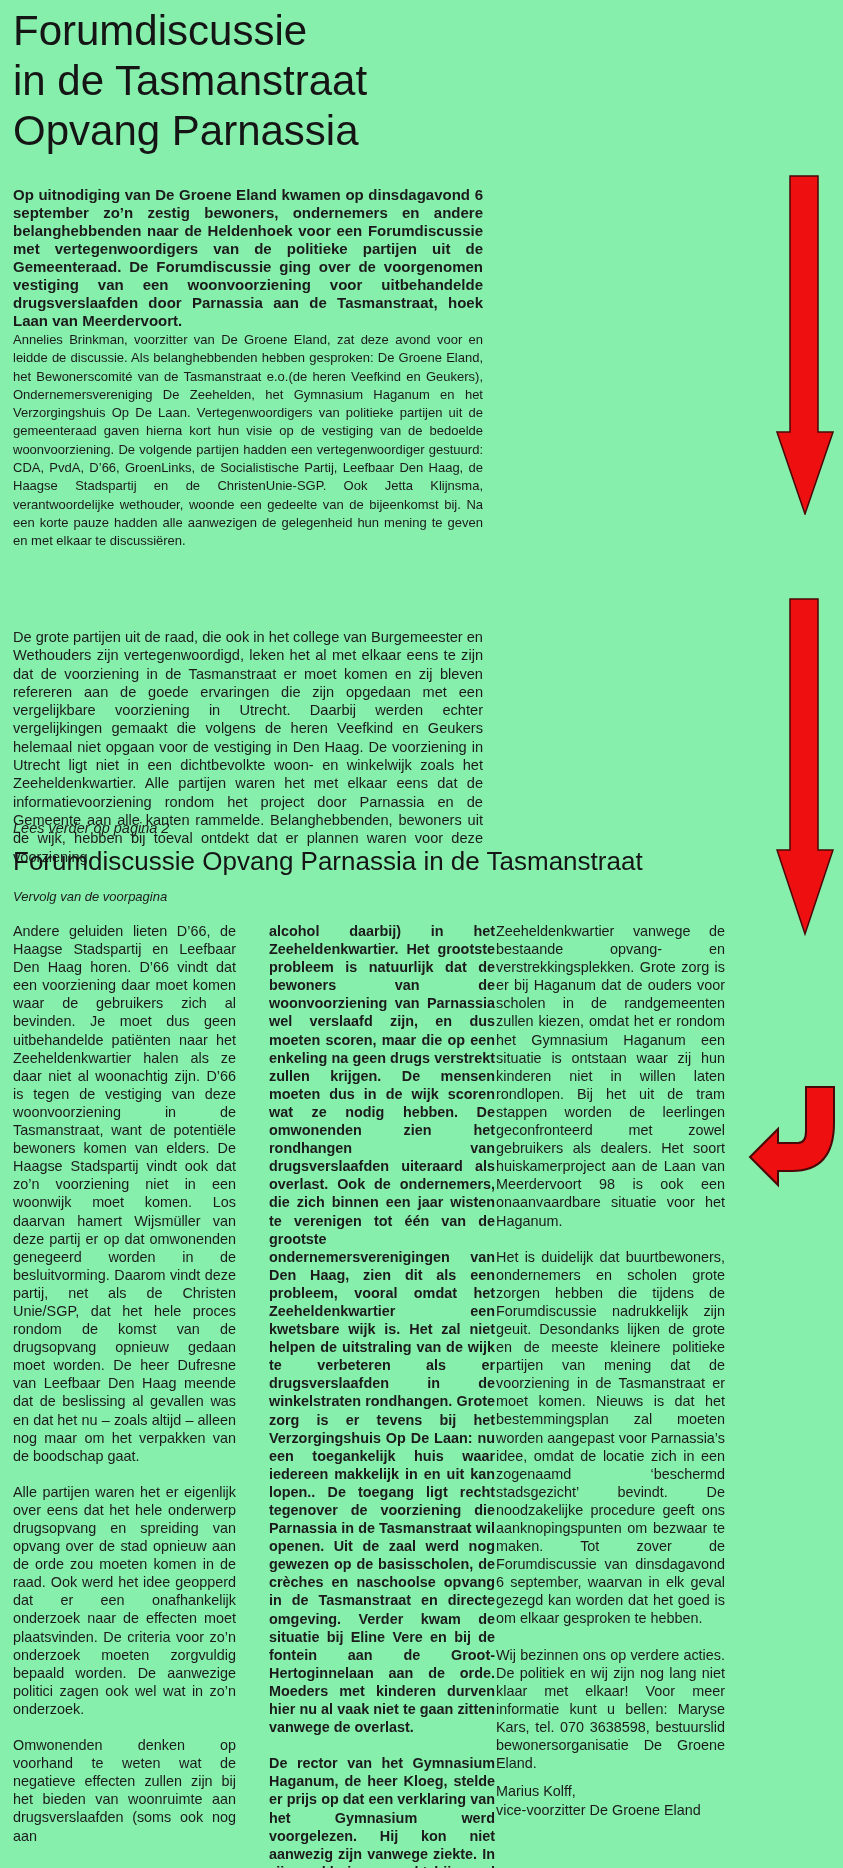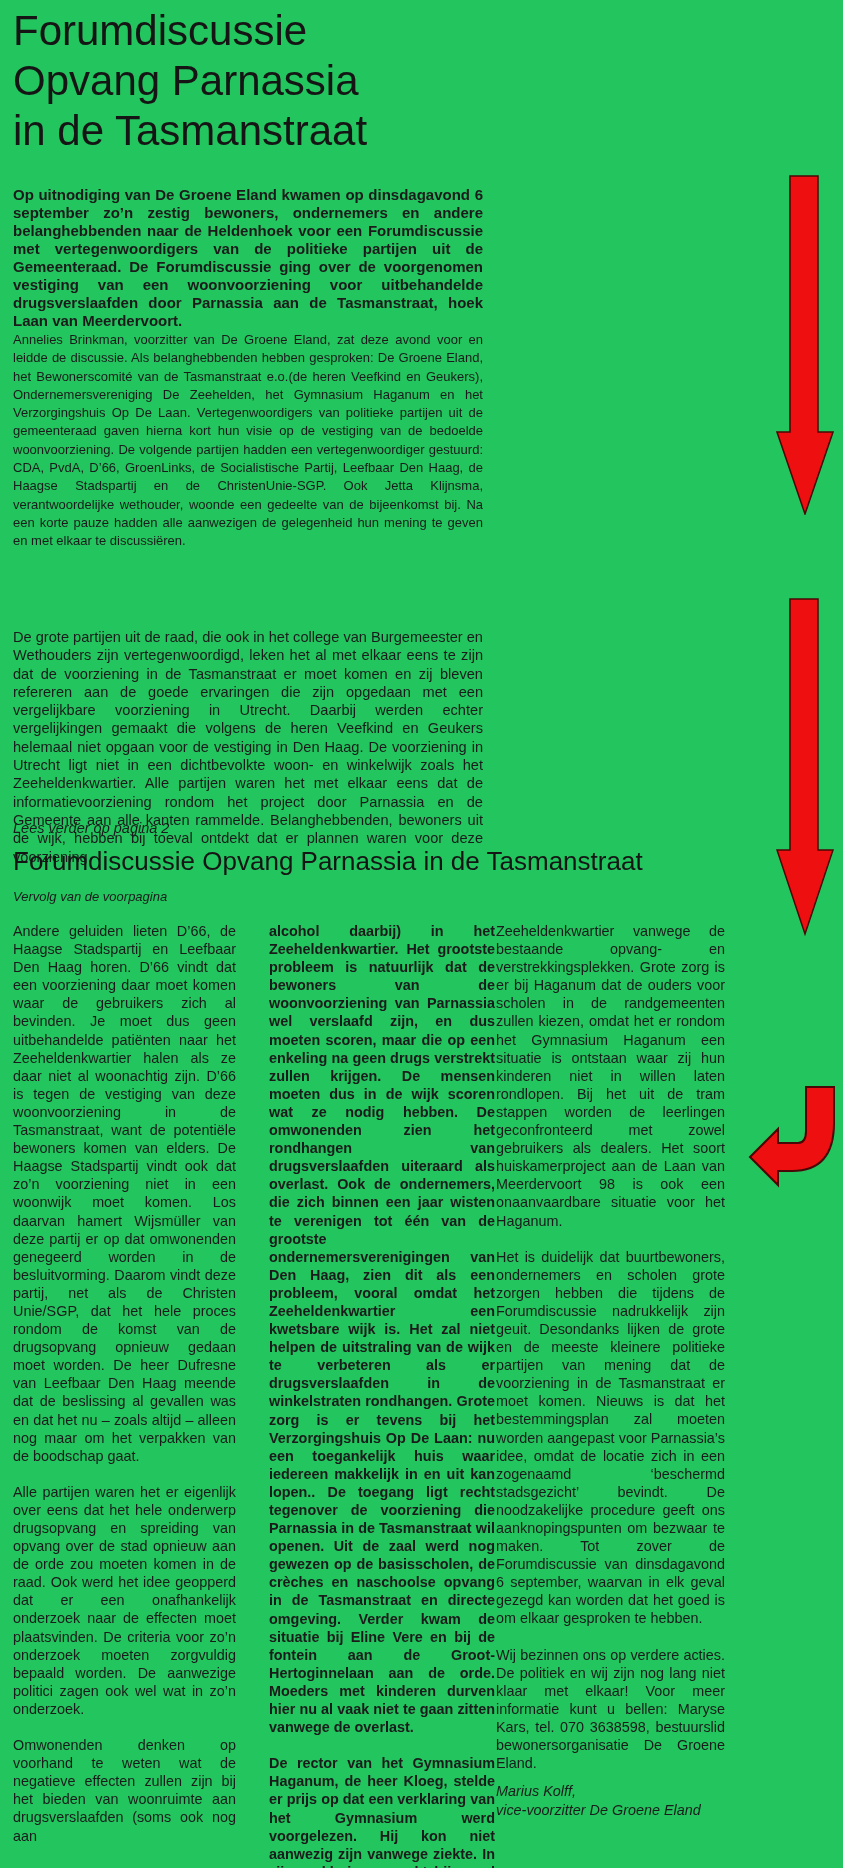--- a/index.html
+++ b/index.html
@@ -1,18 +1,18 @@
 <!DOCTYPE html>
 <html lang="nl"><head>
 <meta charset="utf-8">
 <style>
   html, body { margin:0; padding:0; background:#ffffff; }
   .page {
     position:relative; width:843px; height:1868px;
-    background:#22c55e; color:#1b1b1b; overflow:hidden;
+    background:#86efac; color:#1b1b1b; overflow:hidden;
     font-family:"Liberation Sans","DejaVu Sans",sans-serif;
   }
   .headline {
     position:absolute; left:13px; top:6px;
     font-size:42px; line-height:50px; font-weight:400; color:#151515;
   }
   .front-block { text-align:justify; hyphens:auto; -webkit-hyphens:auto; }
   .intro {
     position:absolute; left:13px; top:186px; width:470px;
     font-size:15px; font-weight:bold; line-height:18px;
@@ -39,35 +39,35 @@
   }
   .col {
     position:absolute; top:914px;
     font-size:14.4px; line-height:18.1px; text-align:justify;
     hyphens:auto; -webkit-hyphens:auto;
   }
   .col p { margin:8px 0 18px 0; }
   .col-1 { left:13px;  width:223px; }
   .col-2 { left:269px; width:226px;font-weight:bold; }
   .col-3 { left:496px; width:229px; }
-  .signature { font-style:italic; line-height:18.5px; margin-top:10px; }
+  .signature { line-height:18.5px; margin-top:10px; }
   .arrow-svg { position:absolute; }
   .arrow-1 { left:776px; top:175px; }
   .arrow-2 { left:776px; top:598px; }
   .arrow-3 { left:748px; top:1085px; }
 </style>
 </head>
 <body>
 
 <div class="page">
 
   <div class="headline">
     <div>Forumdiscussie</div>
+    <div>in de Tasmanstraat</div>
     <div>Opvang Parnassia</div>
-    <div>in de Tasmanstraat</div>
   </div>
 
   <div class="intro front-block">Op uitnodiging van De Groene Eland kwamen op dinsdagavond 6 september zo’n zestig bewoners, ondernemers en andere belanghebbenden naar de Heldenhoek voor een Forumdiscussie met vertegenwoordigers van de politieke partijen uit de Gemeenteraad. De Forumdiscussie ging over de voorgenomen vestiging van een woonvoorziening voor uitbehandelde drugsverslaafden door Parnassia aan de Tasmanstraat, hoek Laan van Meerdervoort.</div>
 
   <div class="para-1 front-block">Annelies Brinkman, voorzitter van De Groene Eland, zat deze avond voor en leidde de discussie. Als belanghebbenden hebben gesproken: De Groene Eland, het Bewonerscomité van de Tasmanstraat e.o.(de heren Veefkind en Geukers), Ondernemersvereniging De Zeehelden, het Gymnasium Haganum en het Verzorgingshuis Op De Laan. Vertegenwoordigers van politieke partijen uit de gemeenteraad gaven hierna kort hun visie op de vestiging van de bedoelde woonvoorziening. De volgende partijen hadden een vertegenwoordiger gestuurd: CDA, PvdA, D’66, GroenLinks, de Socialistische Partij, Leefbaar Den Haag, de Haagse Stadspartij en de ChristenUnie-SGP. Ook Jetta Klijnsma, verantwoordelijke wethouder, woonde een gedeelte van de bijeenkomst bij. Na een korte pauze hadden alle aanwezigen de gelegenheid hun mening te geven en met elkaar te discussiëren.</div>
 
   <div class="para-2 front-block">De grote partijen uit de raad, die ook in het college van Burgemeester en Wethouders zijn vertegenwoordigd, leken het al met elkaar eens te zijn dat de voorziening in de Tasmanstraat er moet komen en zij bleven refereren aan de goede ervaringen die zijn opgedaan met een vergelijkbare voorziening in Utrecht. Daarbij werden echter vergelijkingen gemaakt die volgens de heren Veefkind en Geukers helemaal niet opgaan voor de vestiging in Den Haag. De voorziening in Utrecht ligt niet in een dichtbevolkte woon- en winkelwijk zoals het Zeeheldenkwartier. Alle partijen waren het met elkaar eens dat de informatievoorziening rondom het project door Parnassia en de Gemeente aan alle kanten rammelde. Belanghebbenden, bewoners uit de wijk, hebben bij toeval ontdekt dat er plannen waren voor deze voorziening.</div>
 
   <div class="continue-note">Lees verder op pagina 2</div>
 

